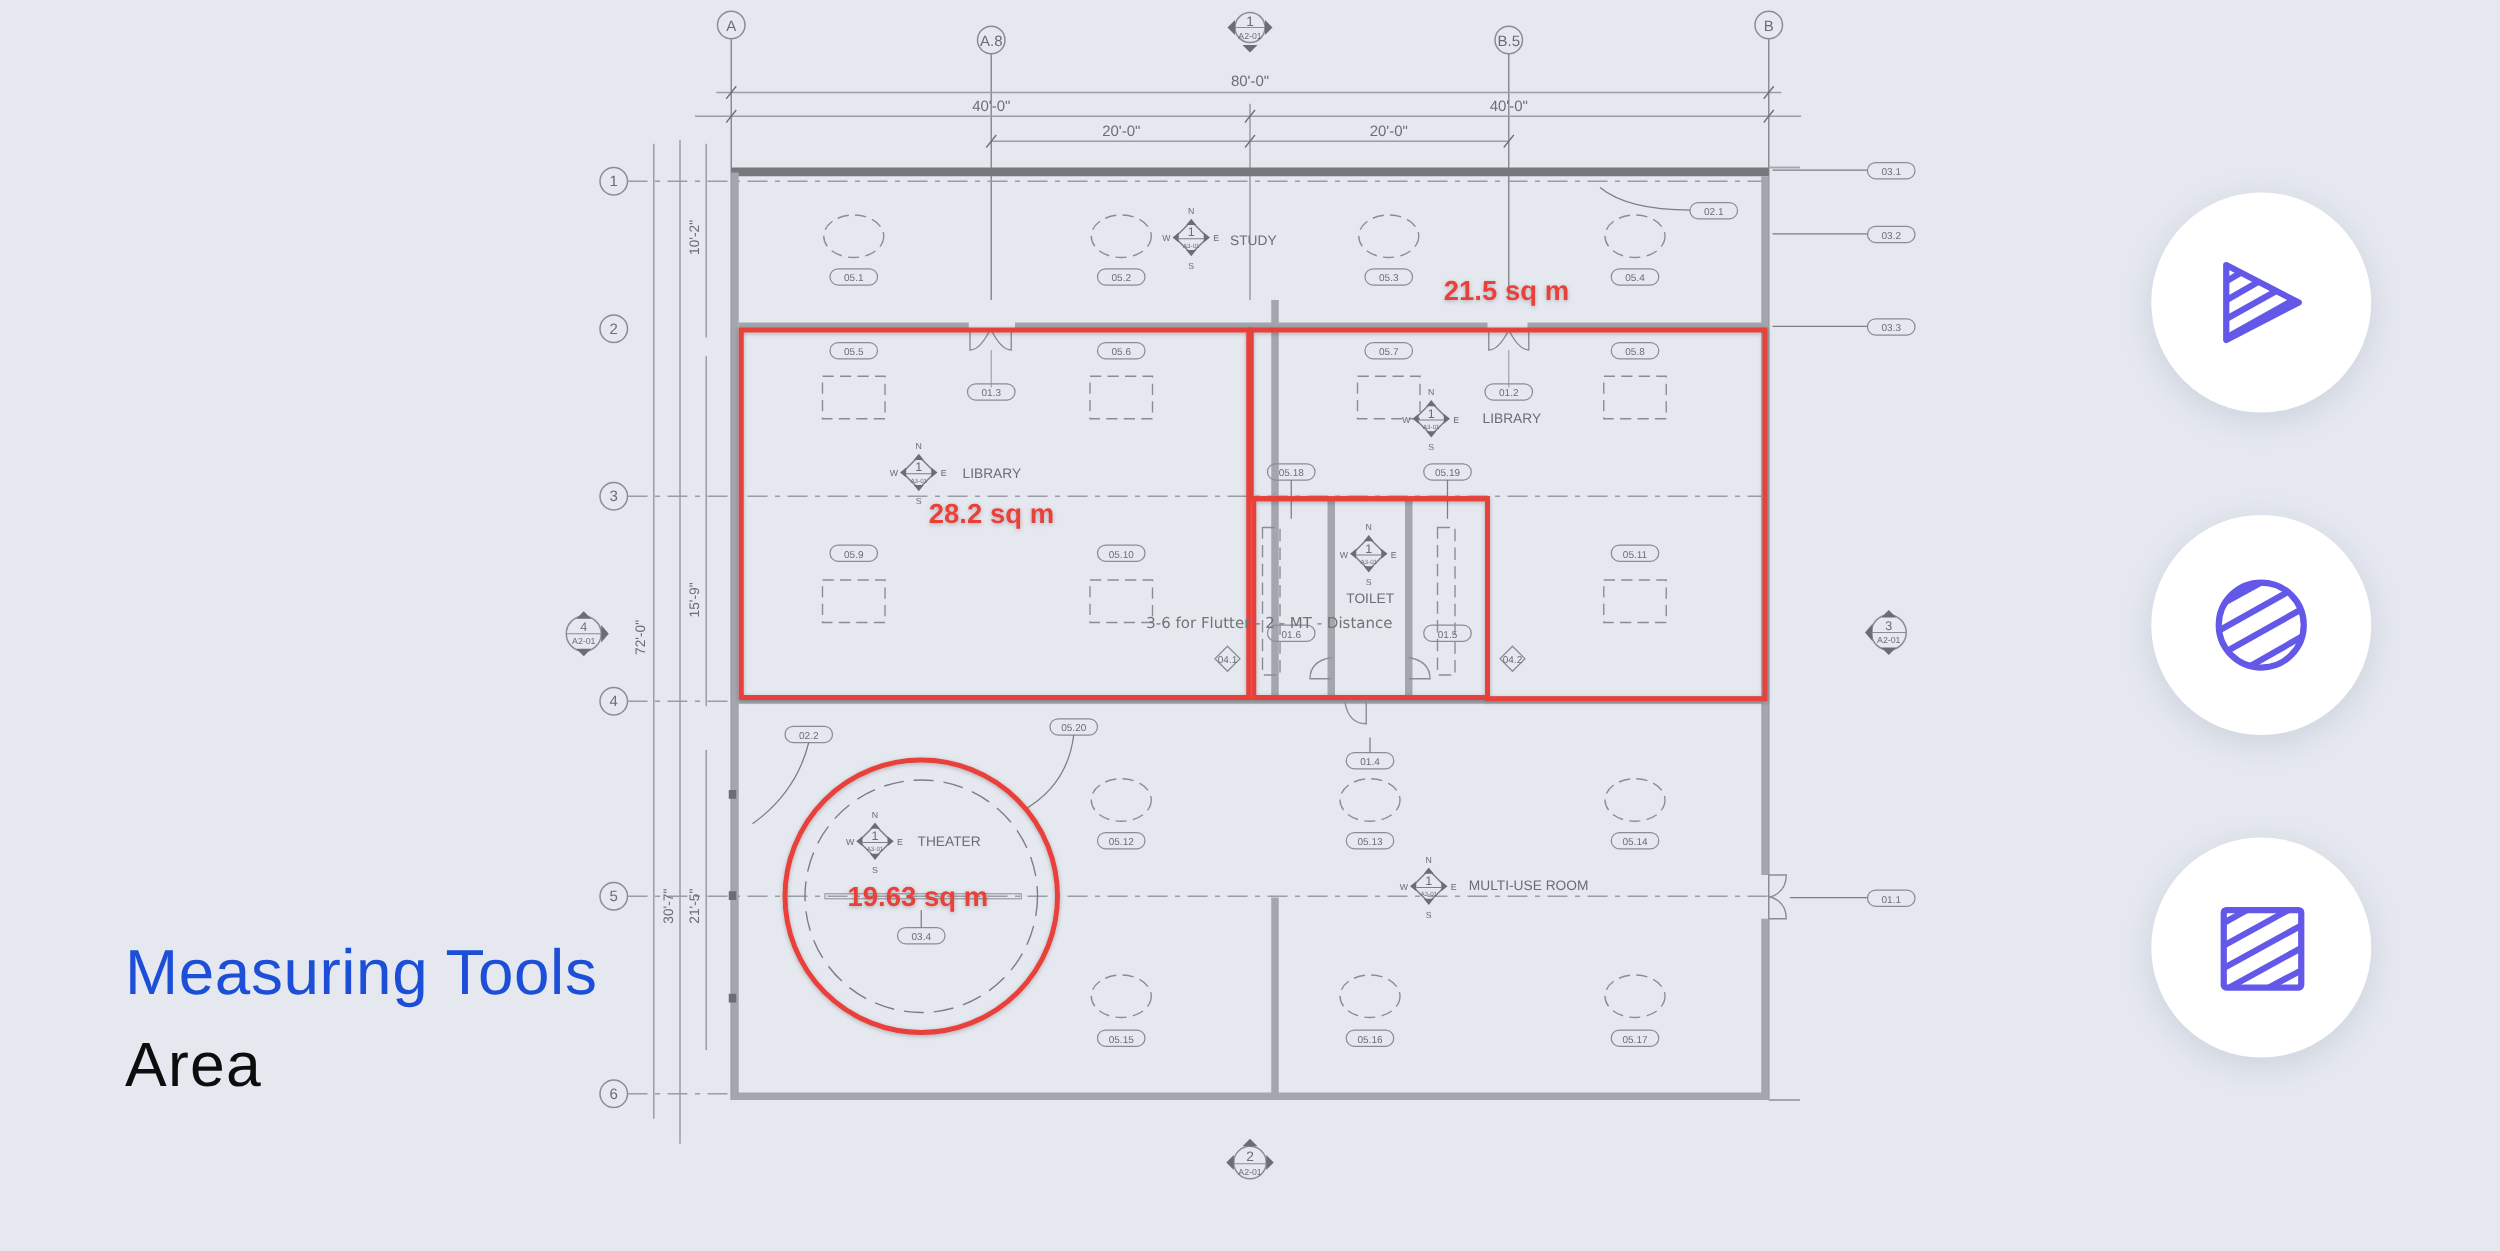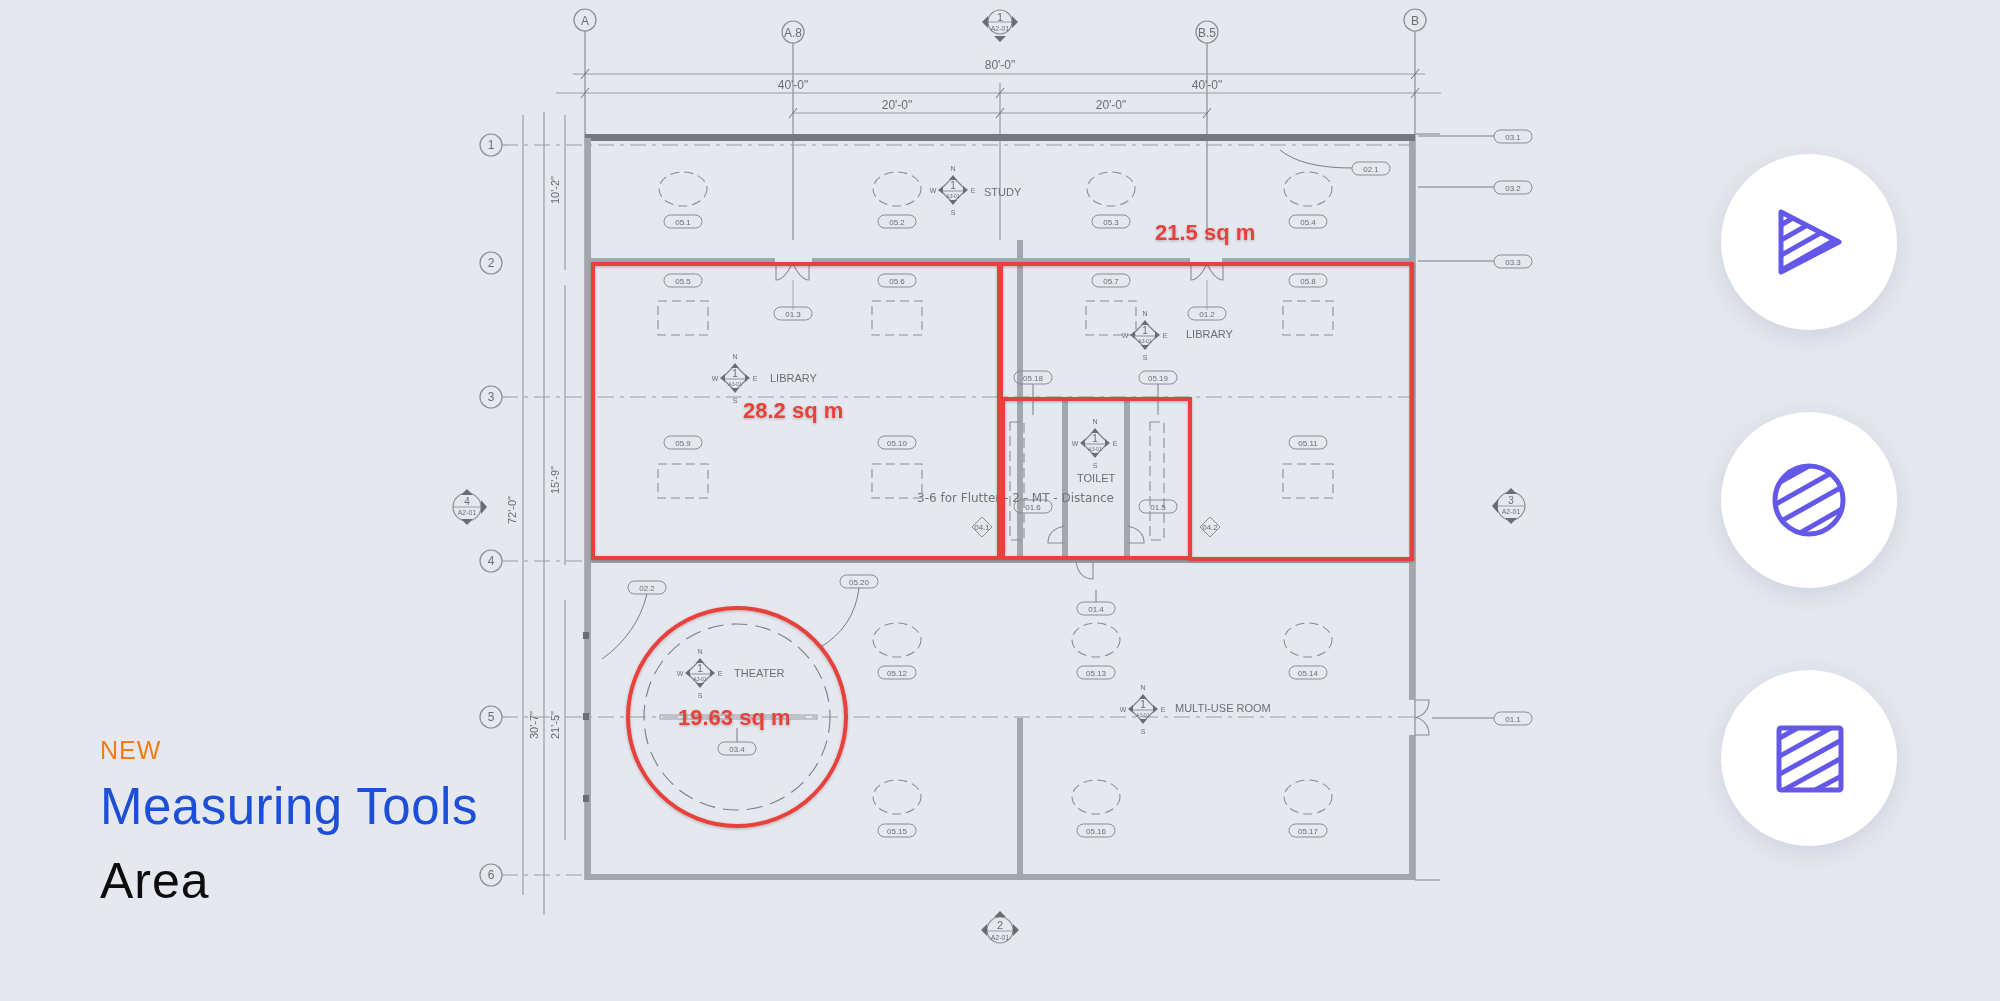--- a/index.html
+++ b/index.html
@@ -344,21 +344,20 @@
       <text x="1155" y="240">21.5 sq m</text>
       <text x="743" y="418">28.2 sq m</text>
       <text x="678" y="725">19.63 sq m</text>
     </g>
   </g>
 </svg>
 
 <div class="overlay-caption">3-6 for Flutter - 2 - MT - Distance</div>
 
 <div class="promo">
-  <div class="tag">NEW</div>
   <div class="title">Measuring Tools</div>
   <div class="subtitle">Area</div>
 </div>
 
 <div class="tool-btn" style="left:1721px;top:154px;">
   <svg width="80" height="80" viewBox="0 0 80 80">
     <defs>
         <clipPath id="triClip">
           <path d="M12,10 L70,40 L12,70 Z"></path>
         </clipPath>

